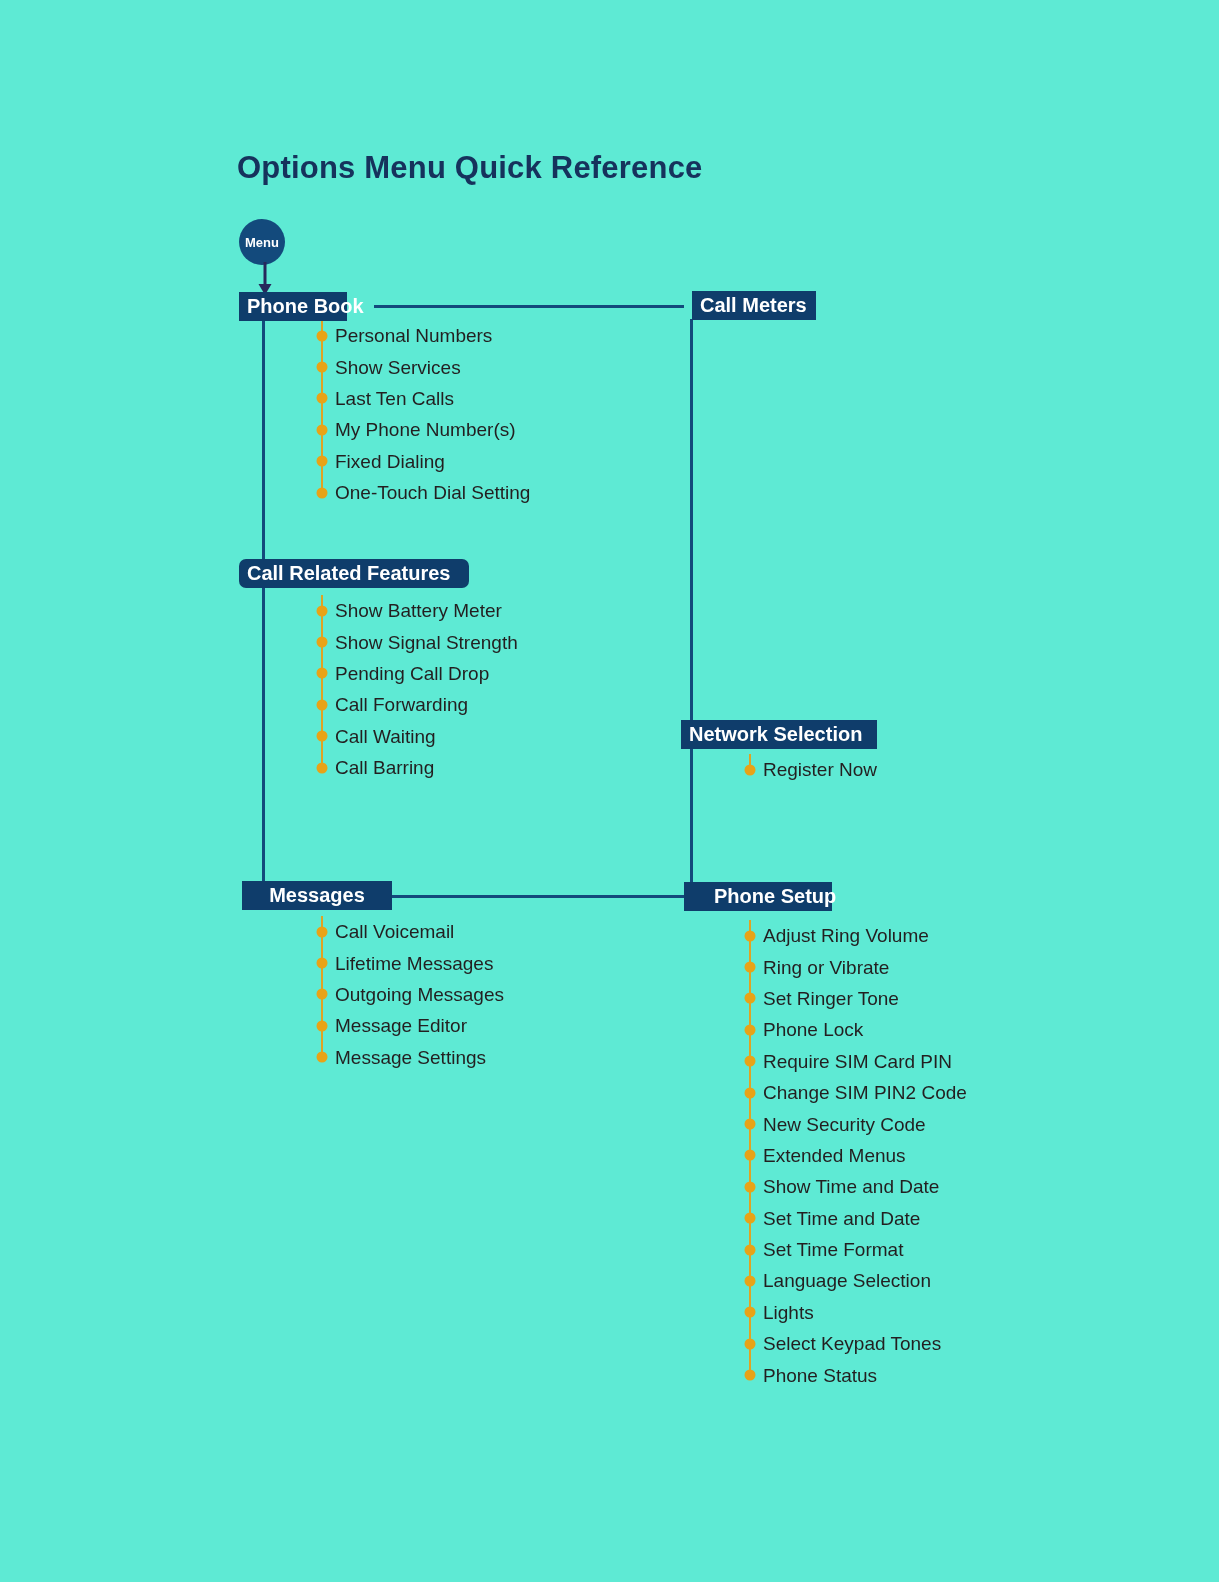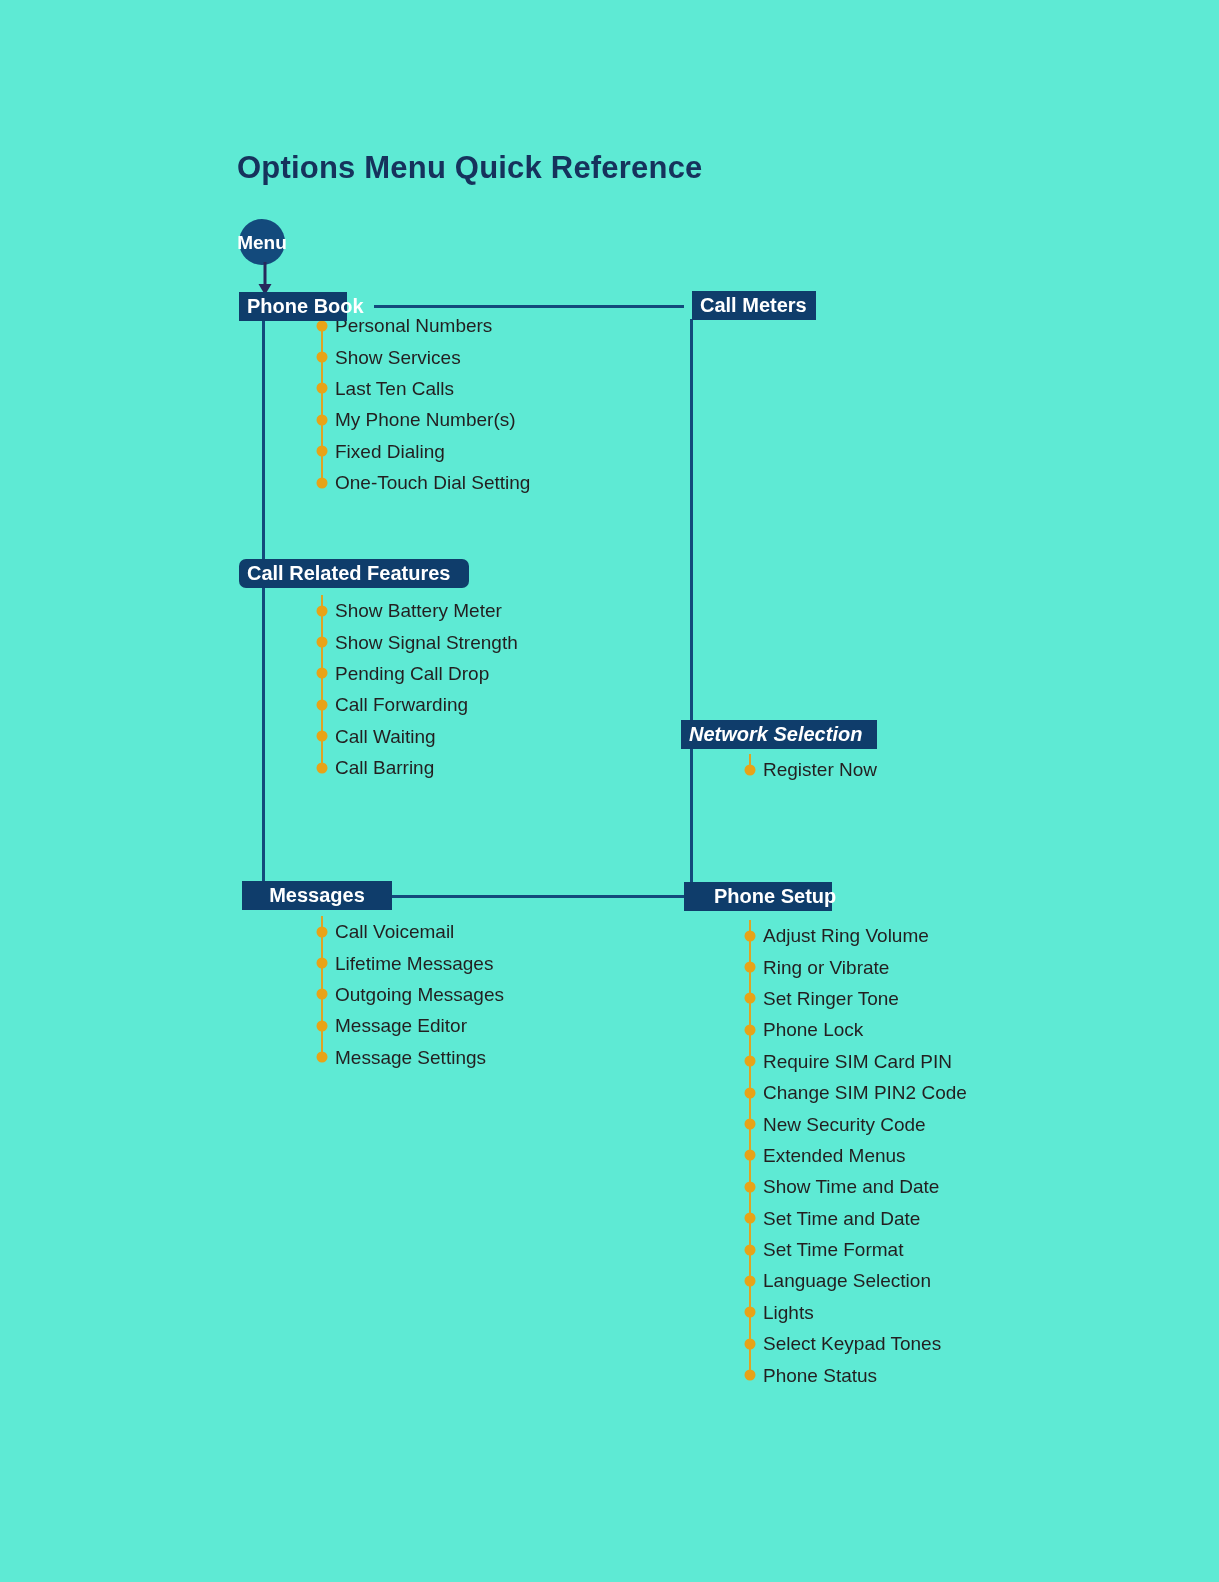--- a/index.html
+++ b/index.html
@@ -35,21 +35,21 @@
   
   .menu-node {
     position: absolute;
     left: 239px;
     top: 219px;
     width: 46px;
     height: 46px;
     border-radius: 50%;
     background: #134a7c;
     color: #ffffff;
-    font-size: 19px;
+    font-size: 13px;
     font-weight: bold;
     display: flex;
     align-items: center;
     justify-content: center;
     line-height: 1;
   }
   .menu-arrow {
     position: absolute;
     left: 254px;
     top: 262px;
@@ -138,21 +138,21 @@
   <div class="spine spine-v" style="left:262px; top:320px; height:574px;"></div>
 
   <div class="spine spine-h" style="left:374px; top:305px; width:310px;"></div>
 
   <div class="spine spine-v" style="left:690px; top:319px; height:576px;"></div>
 
   <div class="spine spine-h" style="left:392px; top:895px; width:292px;"></div>
 
   <div class="sec-box pad-left" style="left:239px; top:292px; width:108px;">Phone Book</div>
 
-  <div class="item-list" style="left:322px; top:310px;">
+  <div class="item-list" style="left:322px; top:320px;">
     <div class="item-thread" style="top:0px; height:173px;"></div>
     <div class="item-row">
       <span class="item-bullet"></span>
       <span class="item-label">Personal Numbers</span>
     </div>
     <div class="item-row">
       <span class="item-bullet"></span>
       <span class="item-label">Show Services</span>
     </div>
     <div class="item-row">
@@ -225,21 +225,21 @@
     </div>
     <div class="item-row">
       <span class="item-bullet"></span>
       <span class="item-label">Message Settings</span>
     </div>
   </div>
 
   <div class="sec-box pad-left" style="left:684px; top:291px; width:124px;margin-left:8px;">Call Meters</div>
 
 
-  <div class="sec-box pad-left" style="left:681px; top:720px; width:196px;font-style:italic;">Network Selection</div>
+  <div class="sec-box pad-left" style="left:681px; top:720px; width:196px;">Network Selection</div>
 
   <div class="item-list" style="left:750px; top:754px;">
     <div class="item-thread" style="top:0px; height:16px;"></div>
     <div class="item-row">
       <span class="item-bullet"></span>
       <span class="item-label">Register Now</span>
     </div>
   </div>
 
   <div class="sec-box pad-left" style="left:684px; top:882px; width:148px;padding-left:30px;">Phone Setup</div>

